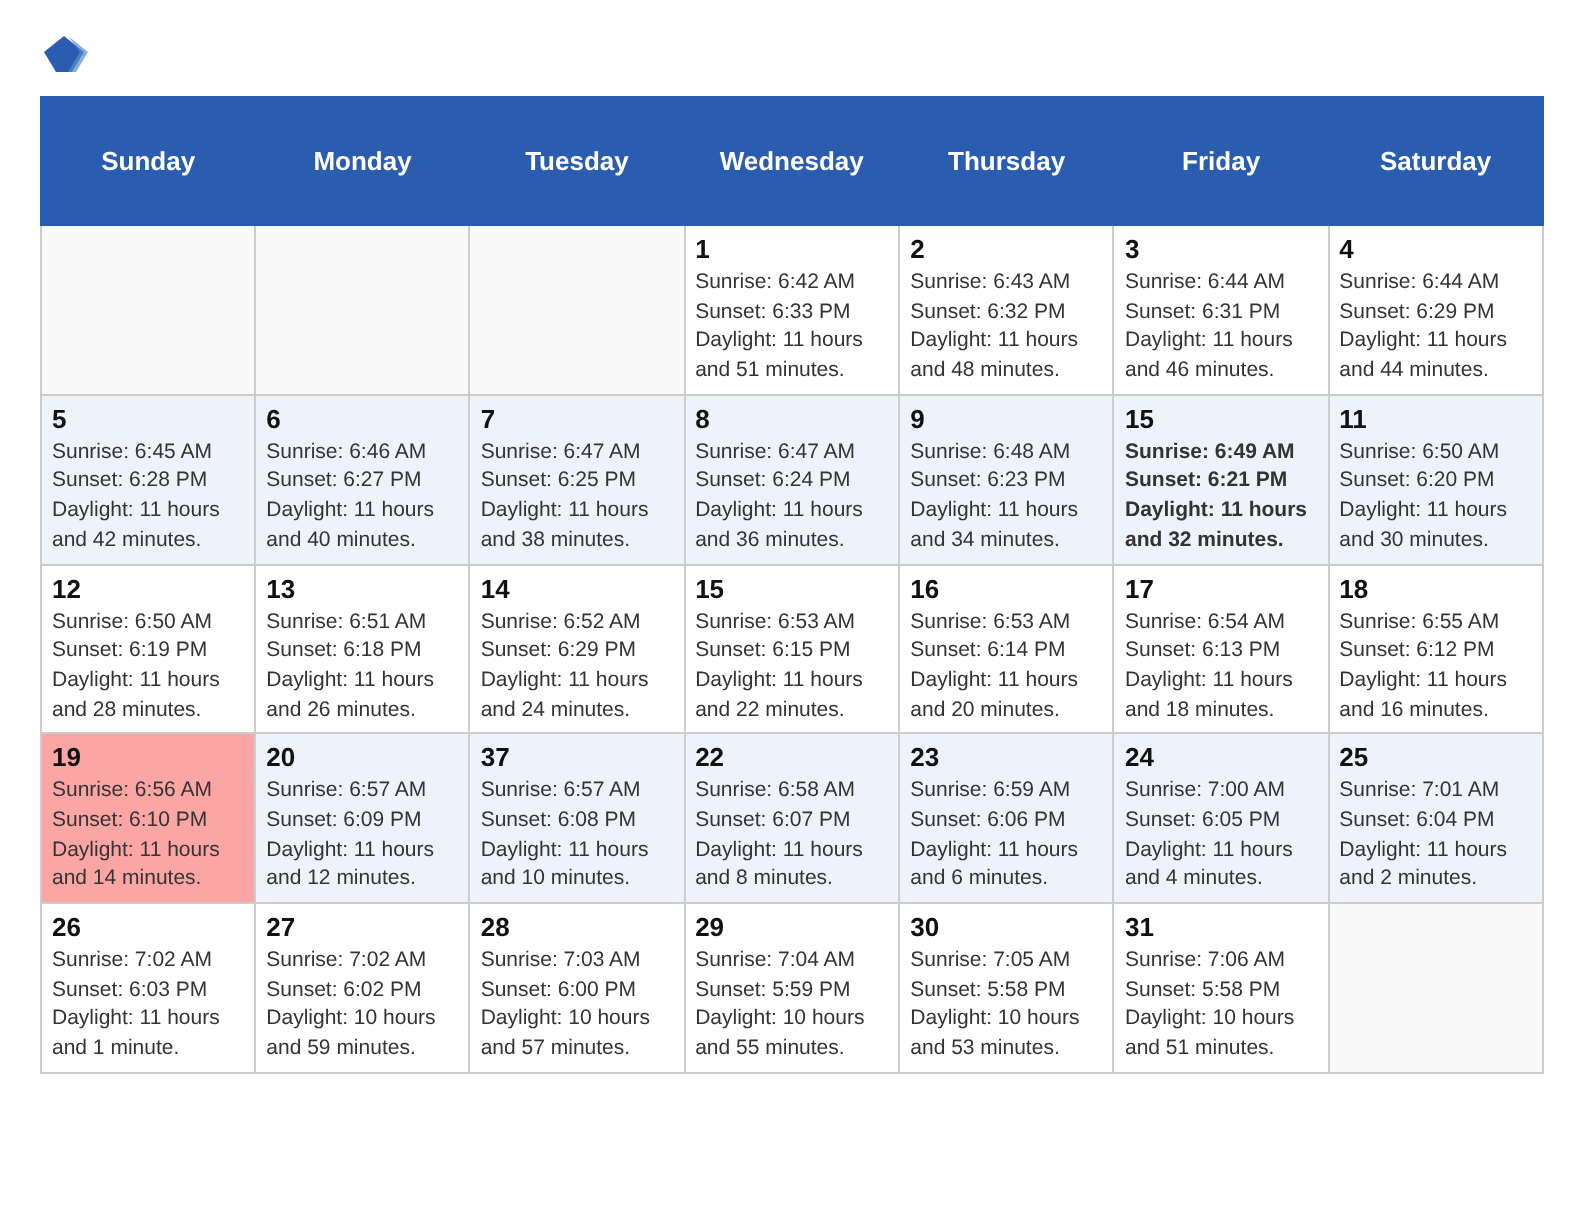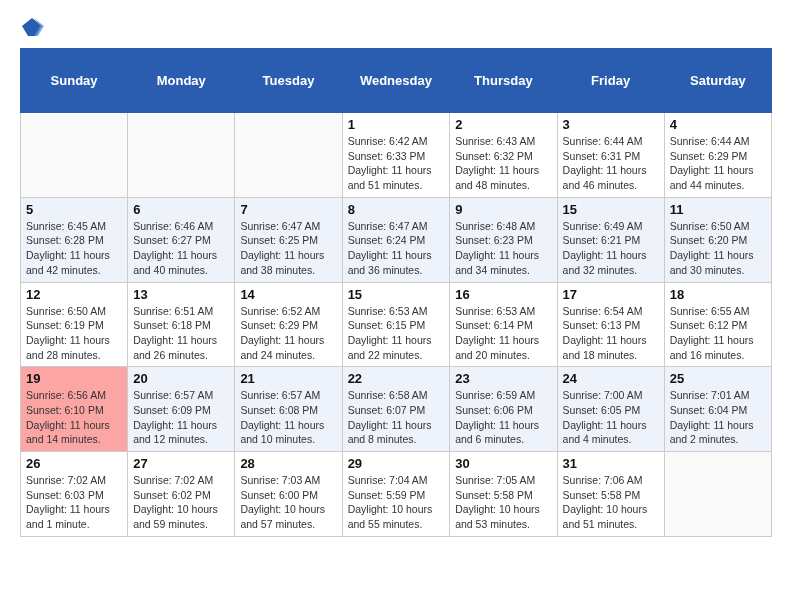--- a/index.html
+++ b/index.html
@@ -198,21 +198,21 @@
           </td>
           <td style="background: rgb(238, 242, 250);">
             <div class="day-number">9</div>
             <div class="day-info" style="white-space: pre-line;">Sunrise: 6:48 AM
 Sunset: 6:23 PM
 Daylight: 11 hours
 and 34 minutes.</div>
           </td>
           <td style="background: rgb(238, 242, 250);">
             <div class="day-number">15</div>
-            <div class="day-info" style="white-space: pre-line;">Sunrise: 6:49 AM
+            <div class="day-info" style="white-space: pre-line; font-weight: bold;">Sunrise: 6:49 AM
 Sunset: 6:21 PM
 Daylight: 11 hours
 and 32 minutes.</div>
           </td>
           <td style="background: rgb(238, 242, 250); margin-left: 28px;">
             <div class="day-number">11</div>
             <div class="day-info" style="white-space: pre-line;">Sunrise: 6:50 AM
 Sunset: 6:20 PM
 Daylight: 11 hours
 and 30 minutes.</div>
@@ -278,21 +278,21 @@
 and 14 minutes.</div>
           </td>
           <td style="background: rgb(238, 242, 250);">
             <div class="day-number">20</div>
             <div class="day-info" style="white-space: pre-line;">Sunrise: 6:57 AM
 Sunset: 6:09 PM
 Daylight: 11 hours
 and 12 minutes.</div>
           </td>
           <td style="background: rgb(238, 242, 250);">
-            <div class="day-number">21</div>
+            <div class="day-number">37</div>
             <div class="day-info" style="white-space: pre-line;">Sunrise: 6:57 AM
 Sunset: 6:08 PM
 Daylight: 11 hours
 and 10 minutes.</div>
           </td>
           <td style="background: rgb(238, 242, 250);">
             <div class="day-number">22</div>
             <div class="day-info" style="white-space: pre-line;">Sunrise: 6:58 AM
 Sunset: 6:07 PM
 Daylight: 11 hours

